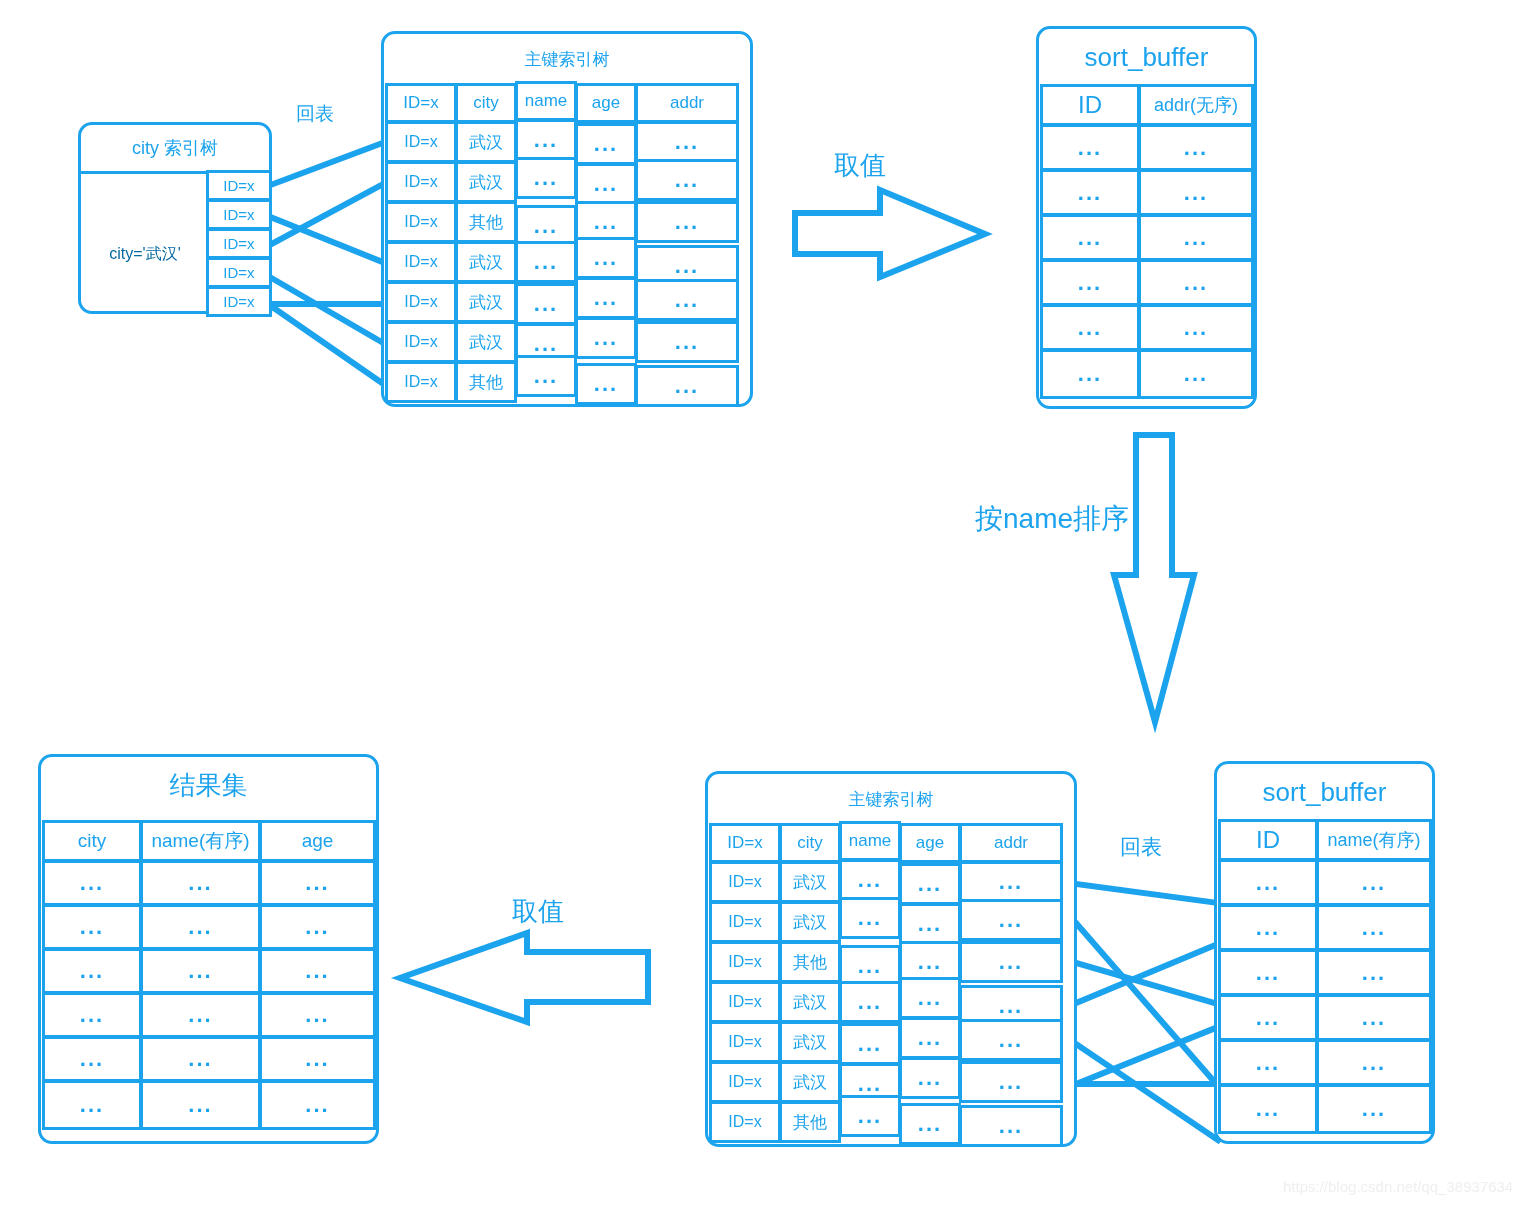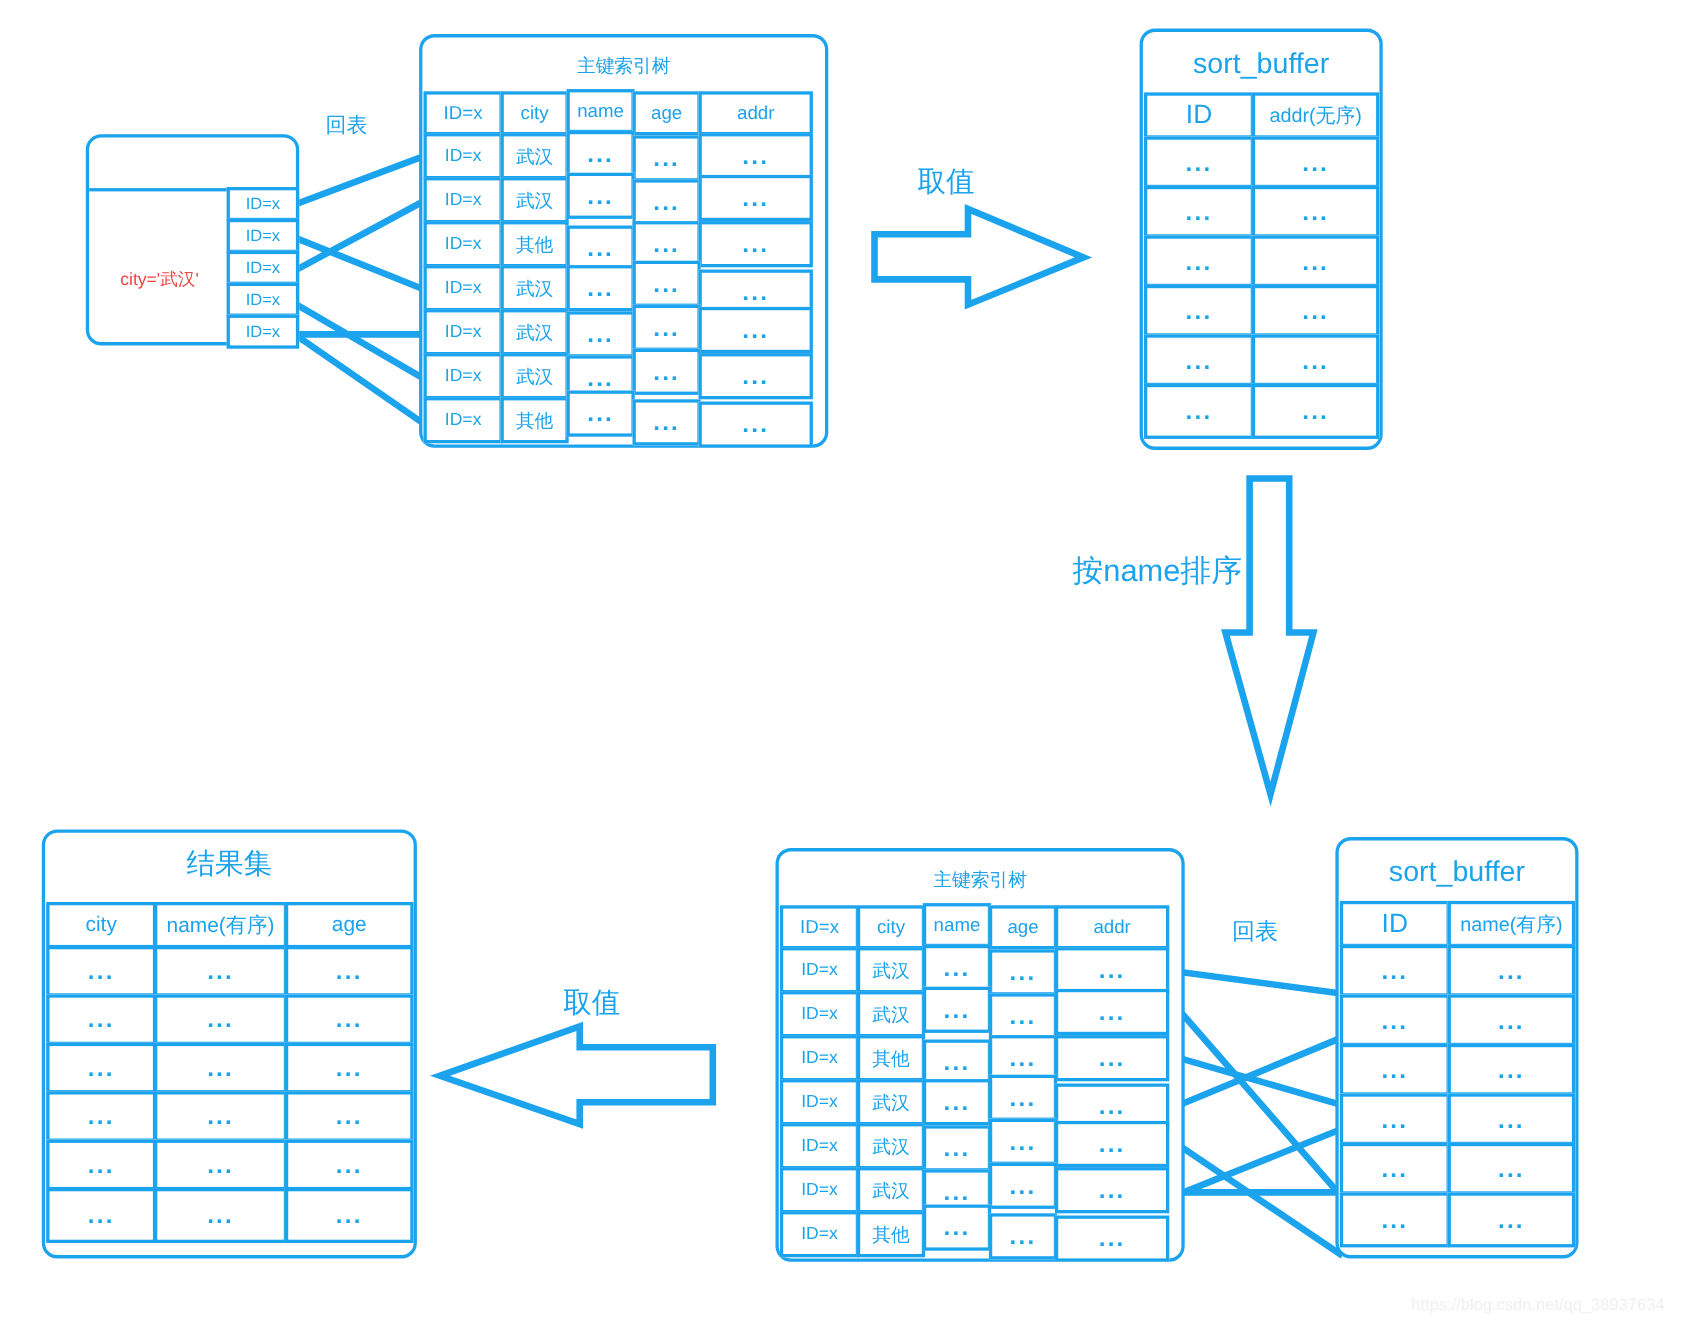--- a/index.html
+++ b/index.html
@@ -58,24 +58,25 @@
     </g>
 
     <path d="M795,213 L880,213 L880,190 L985,234 L880,277 L880,254 L795,254 Z" fill="#ffffff" stroke="#1CA3EE" stroke-width="6" stroke-linejoin="miter"></path>
 
     <path d="M1136,435 L1172,435 L1172,575 L1194,575 L1155,722 L1114,575 L1136,575 Z" fill="#ffffff" stroke="#1CA3EE" stroke-width="6" stroke-linejoin="miter"></path>
 
     <path d="M648,952 L527,952 L527,933 L400,978 L527,1022 L527,1002 L648,1002 Z" fill="#ffffff" stroke="#1CA3EE" stroke-width="6" stroke-linejoin="miter"></path>
   </svg>
 
   <div class="card" style="left:78px;top:122px;width:194px;height:192px;">
+    <div class="card-title" style="height:46px;font-size:18px;">city 索引树</div>
     <div class="tdivider" style="top:46px;"></div>
     <div style="position:absolute;left:0;top:46px;width:128px;bottom:0;
                 display:flex;align-items:center;justify-content:center;
-                color:#ef4444;font-size:16px;margin-top:26px;">city='武汉'</div>
+                color:#0369a1;font-size:16px;margin-top:26px;">city='武汉'</div>
   </div>
 
   <div class="grid" style="left:206px;top:170px;width:66px;height:145px;">
     <div class="gcell" style="left:0;top:0;width:66px;height:31px;font-size:15px;">ID=x</div>
     <div class="gcell" style="left:0;top:29px;width:66px;height:31px;font-size:15px;">ID=x</div>
     <div class="gcell" style="left:0;top:58px;width:66px;height:31px;font-size:15px;">ID=x</div>
     <div class="gcell" style="left:0;top:87px;width:66px;height:31px;font-size:15px;">ID=x</div>
     <div class="gcell" style="left:0;top:116px;width:66px;height:31px;font-size:15px;">ID=x</div>
   </div>
 

